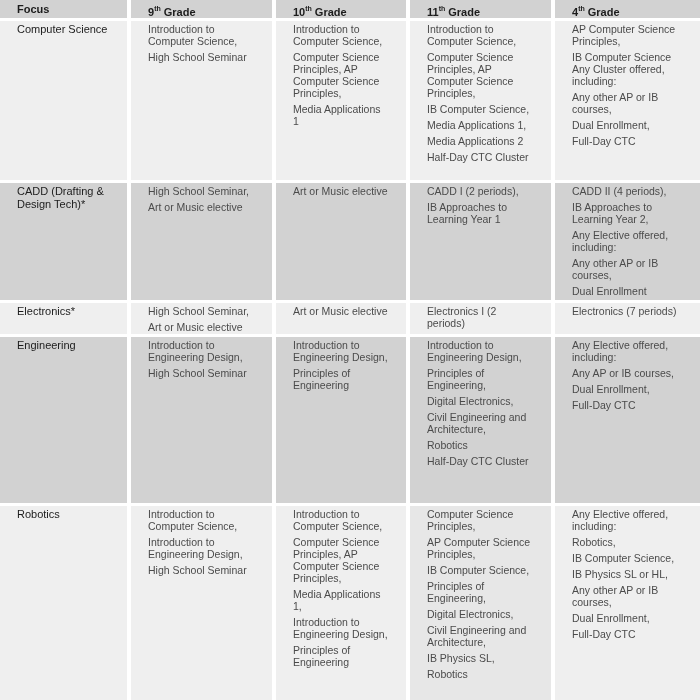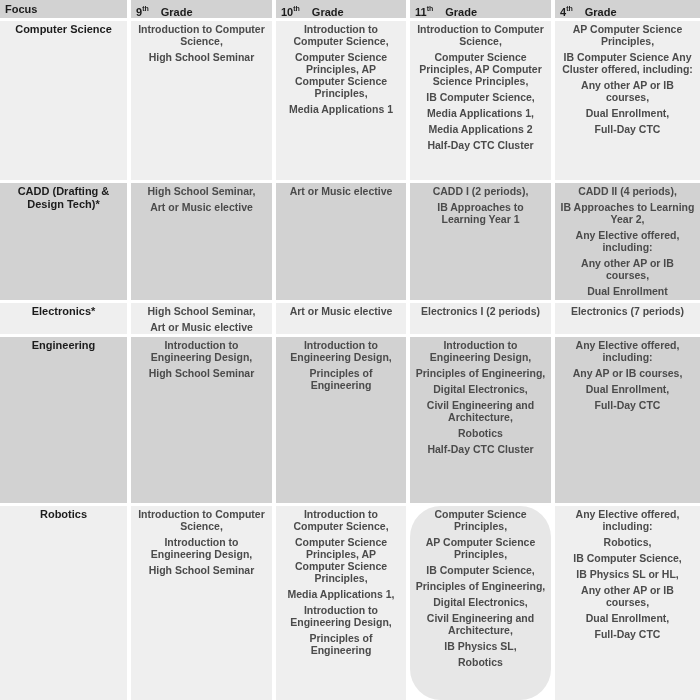--- a/index.html
+++ b/index.html
@@ -13,42 +13,41 @@
     width: 700px; height: 700px;
     grid-template-columns: 127px 141px 130px 141px 1fr;
     grid-template-rows: 18px 159px 117px 31px 166px 1fr;
     column-gap: 4px;
     row-gap: 3px;
     background: var(--gap, #ffffff);
   }
   .cell {
     box-sizing: border-box;
     overflow: hidden;
-    padding: 2px 5px;
+    padding: 2px 17px;
   }
   .head {
     background: var(--header-bg, #d2d2d2);
     color: var(--header-text, #1c1c1c);
     font-size: 11px;
     font-weight: 700;
     line-height: 14px;
   }
   .hord { font-size: 7px; font-weight: 700; }
-  .hlabel { margin-left: 12px; text-align: center; }
+  .hlabel { margin-left: 3px; text-align: center; }
   .body {
     font-size: 10.5px;
-    font-weight: 700;
+    font-weight: 400;
     line-height: 12px;
     color: var(--body-text, #4b4b4b);
-    text-align: center;
   }
   .light { background: var(--light, #efefef); }
   .dark  { background: var(--dark, #d2d2d2); }
   
-  .r6.c4 { background: var(--light-alt, #e7e7e7); border-radius: 31px; }
+  .r6.c4 { background: var(--light-alt, #e7e7e7); }
   .para { margin: 0 0 4px 0; }
   .flabel {
     color: var(--header-text, #1c1c1c);
     font-size: 11px;
     line-height: 13px;
   }
 </style>
 </head>
 <body>
 

